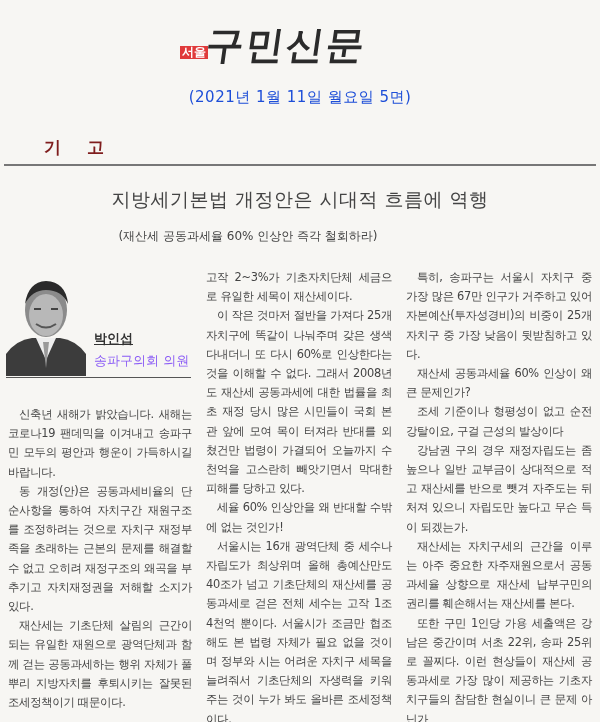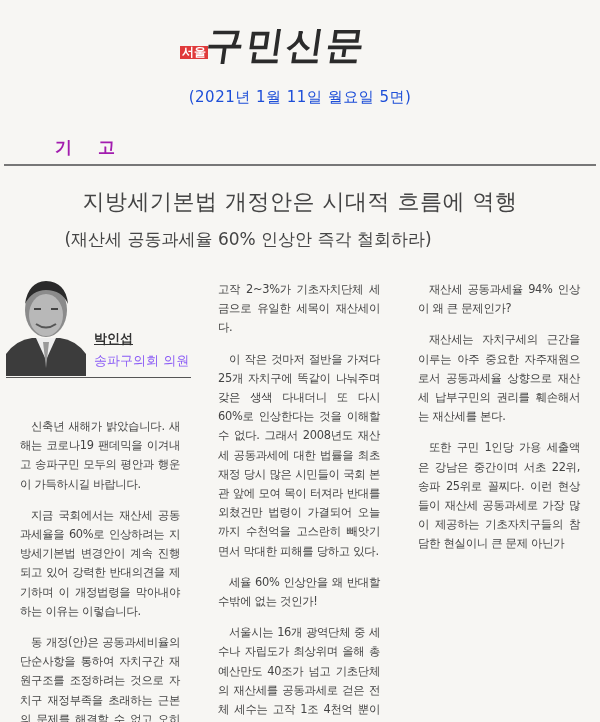--- a/index.html
+++ b/index.html
@@ -20,53 +20,53 @@
     position: absolute; left: 206px; top: 20px;
     font-family: "DejaVu Serif", serif; font-weight: bold;
     font-size: 38px; letter-spacing: 2px; color: #2b2b2b;
     transform: skewX(-8deg);
   }
   .dateline {
     position: absolute; left: 0; width: 600px; top: 88px;
     text-align: center; font-size: 15px; color: #1d4ed8; letter-spacing: 0.5px;
   }
   .section-label {
-    position: absolute; left: 55px; top: 136px;
-    font-size: 17px; font-weight: bold; color: #a21caf; letter-spacing: 10px;
+    position: absolute; left: 44px; top: 136px;
+    font-size: 17px; font-weight: bold; color: #7f1d1d; letter-spacing: 10px;
   }
   .rule {
     position: absolute; left: 4px; top: 164px; width: 592px; height: 2px; background: #777;
   }
   .headline {
     position: absolute; top: 187px; left: 0; width: 600px; text-align: center;
-    font-family: "DejaVu Serif", serif; font-size: 22px; color: #444; letter-spacing: 0.5px;
+    font-family: "DejaVu Serif", serif; font-size: 19px; color: #444; letter-spacing: 0.5px;
   }
   .subhead {
     position: absolute; top: 228px; left: 0; width: 496px; text-align: center;
-    font-size: 17px; color: #444;
+    font-size: 12px; color: #444;
   }
   .photo {
     position: absolute; left: 6px; top: 268px; width: 80px; height: 108px;
     background: linear-gradient(#f7f6f3 0, #f7f6f3 6px, transparent 6px);
   }
   .photo svg { display: block; }
   .author-name {
     position: absolute; left: 94px; top: 330px; font-size: 13px; font-weight: bold; color: #333; text-decoration: underline;
   }
   .author-title {
     position: absolute; left: 94px; top: 352px; font-size: 13px; color: #8b5cf6;
   }
   .author-rule {
     position: absolute; left: 6px; top: 377px; width: 185px; height: 1px; background: #555;
   }
   .col {
     position: absolute; font-size: 11.4px; line-height: 19.2px; color: #444;
     text-align: justify; letter-spacing: -0.3px;
   }
-  .col p { margin: 12px; text-indent: 11px; }
+  .col p { margin: 0; text-indent: 11px; }
   .col1 { left: 8px; top: 405px; width: 184px; }
   .col2 { left: 206px; top: 268px; width: 186px; }
   .col3 { left: 406px; top: 268px; width: 186px; }
   .col2 p.cont, .col3 p.cont { text-indent: 0; }
 </style>
 </head>
 <body>
 
 <div class="masthead">
   <span class="seoul-badge">서울</span>
@@ -92,32 +92,34 @@
     <rect x="28" y="40" width="7" height="2" fill="#444"></rect>
     <rect x="45" y="40" width="7" height="2" fill="#444"></rect>
   </svg>
 </div>
 <div class="author-name">박인섭</div>
 <div class="author-title">송파구의회 의원</div>
 <div class="author-rule"></div>
 
 <div class="col col1">
   <p>신축년 새해가 밝았습니다. 새해는 코로나19 팬데믹을 이겨내고 송파구민 모두의 평안과 행운이 가득하시길 바랍니다.</p>
-  <p>지금 국회에서는 재산세 공동과세율을 60%로 인상하려는 지방세기본법 변경안이 계속 진행되고 있어 강력한 반대의견을 제기하며 이 개정법령을 막아내야 하는 이유는 이렇습니다.</p>
   <p>동 개정(안)은 공동과세비율의 단순사항을 통하여 자치구간 재원구조를 조정하려는 것으로 자치구 재정부족을 초래하는 근본의 문제를 해결할 수 없고 오히려 재정구조의 왜곡을 부추기고 자치재정권을 저해할 소지가 있다.</p>
   <p>재산세는 기초단체 살림의 근간이 되는 유일한 재원으로 광역단체과 함께 걷는 공동과세하는 행위 자체가 풀뿌리 지방자치를 후퇴시키는 잘못된 조세정책이기 때문이다.</p>
 
 </div>
 
 <div class="col col2">
   <p class="cont">고작 2~3%가 기초자치단체 세금으로 유일한 세목이 재산세이다.</p>
   <p>이 작은 것마저 절반을 가져다 25개 자치구에 똑같이 나눠주며 갖은 생색 다내더니 또 다시 60%로 인상한다는 것을 이해할 수 없다. 그래서 2008년도 재산세 공동과세에 대한 법률을 최초 재정 당시 많은 시민들이 국회 본관 앞에 모여 목이 터져라 반대를 외쳤건만 법령이 가결되어 오늘까지 수천억을 고스란히 빼앗기면서 막대한 피해를 당하고 있다.</p>
   <p>세율 60% 인상안을 왜 반대할 수밖에 없는 것인가!</p>
   <p>서울시는 16개 광역단체 중 세수나 자립도가 최상위며 올해 총예산만도 40조가 넘고 기초단체의 재산세를 공동과세로 걷은 전체 세수는 고작 1조 4천억 뿐이다. 서울시가 조금만 협조해도 본 법령 자체가 필요 없을 것이며 정부와 시는 어려운 자치구 세목을 늘려줘서 기초단체의 자생력을 키워주는 것이 누가 봐도 올바른 조세정책이다.</p>
 
 </div>
 
 <div class="col col3">
-  <p>재산세 공동과세율 94% 인상이 왜 큰 문제인가?</p>
+  <p>특히, 송파구는 서울시 자치구 중 가장 많은 67만 인구가 거주하고 있어 자본예산(투자성경비)의 비중이 25개 자치구 중 가장 낮음이 뒷받침하고 있다.</p>
+  <p>재산세 공동과세율 60% 인상이 왜 큰 문제인가?</p>
+  <p>조세 기준이나 형평성이 없고 순전 강탈이요, 구걸 근성의 발상이다</p>
+  <p>강남권 구의 경우 재정자립도는 좀 높으나 일반 교부금이 상대적으로 적고 재산세를 반으로 뺏겨 자주도는 뒤처져 있으니 자립도만 높다고 무슨 득이 되겠는가.</p>
   <p>재산세는 자치구세의 근간을 이루는 아주 중요한 자주재원으로서 공동과세율 상향으로 재산세 납부구민의 권리를 훼손해서는 재산세를 본다.</p>
   <p>또한 구민 1인당 가용 세출액은 강남은 중간이며 서초 22위, 송파 25위로 꼴찌다. 이런 현상들이 재산세 공동과세로 가장 많이 제공하는 기초자치구들의 참담한 현실이니 큰 문제 아닌가</p>
 
 </div>
 
 </body></html>

